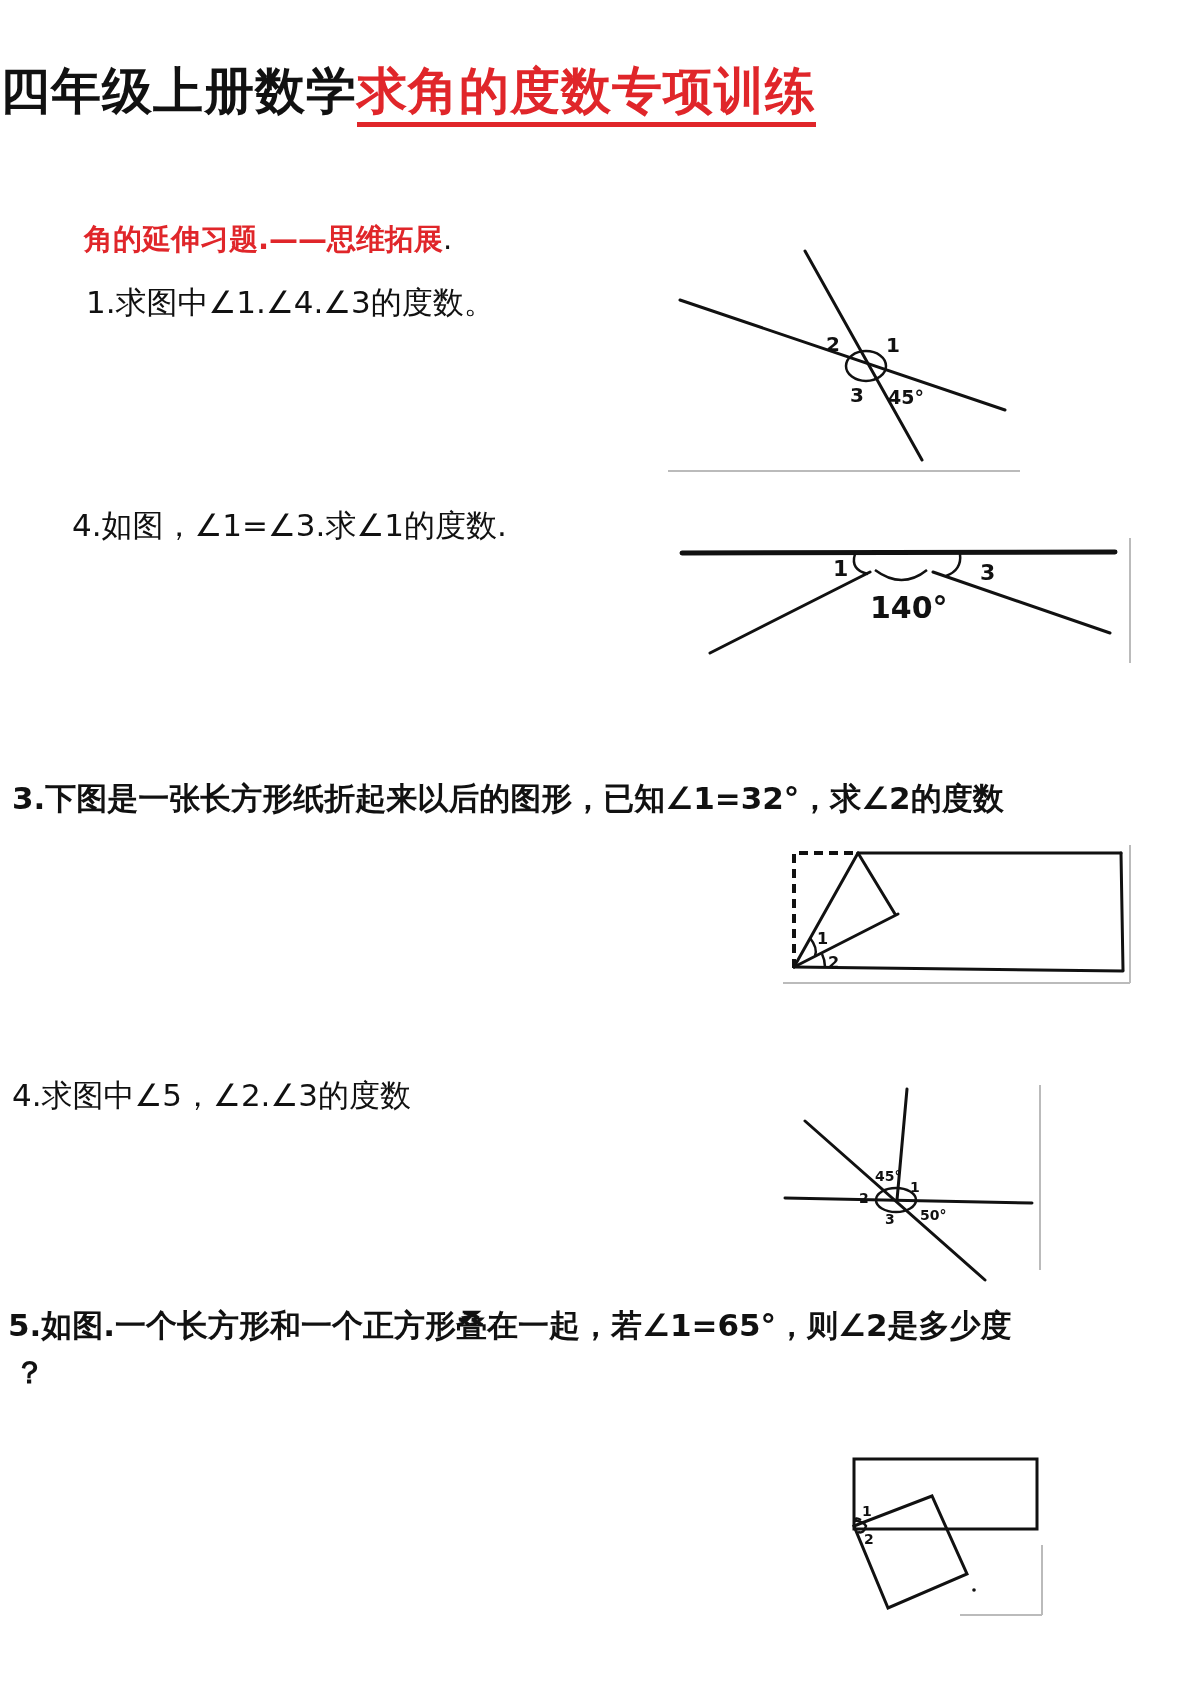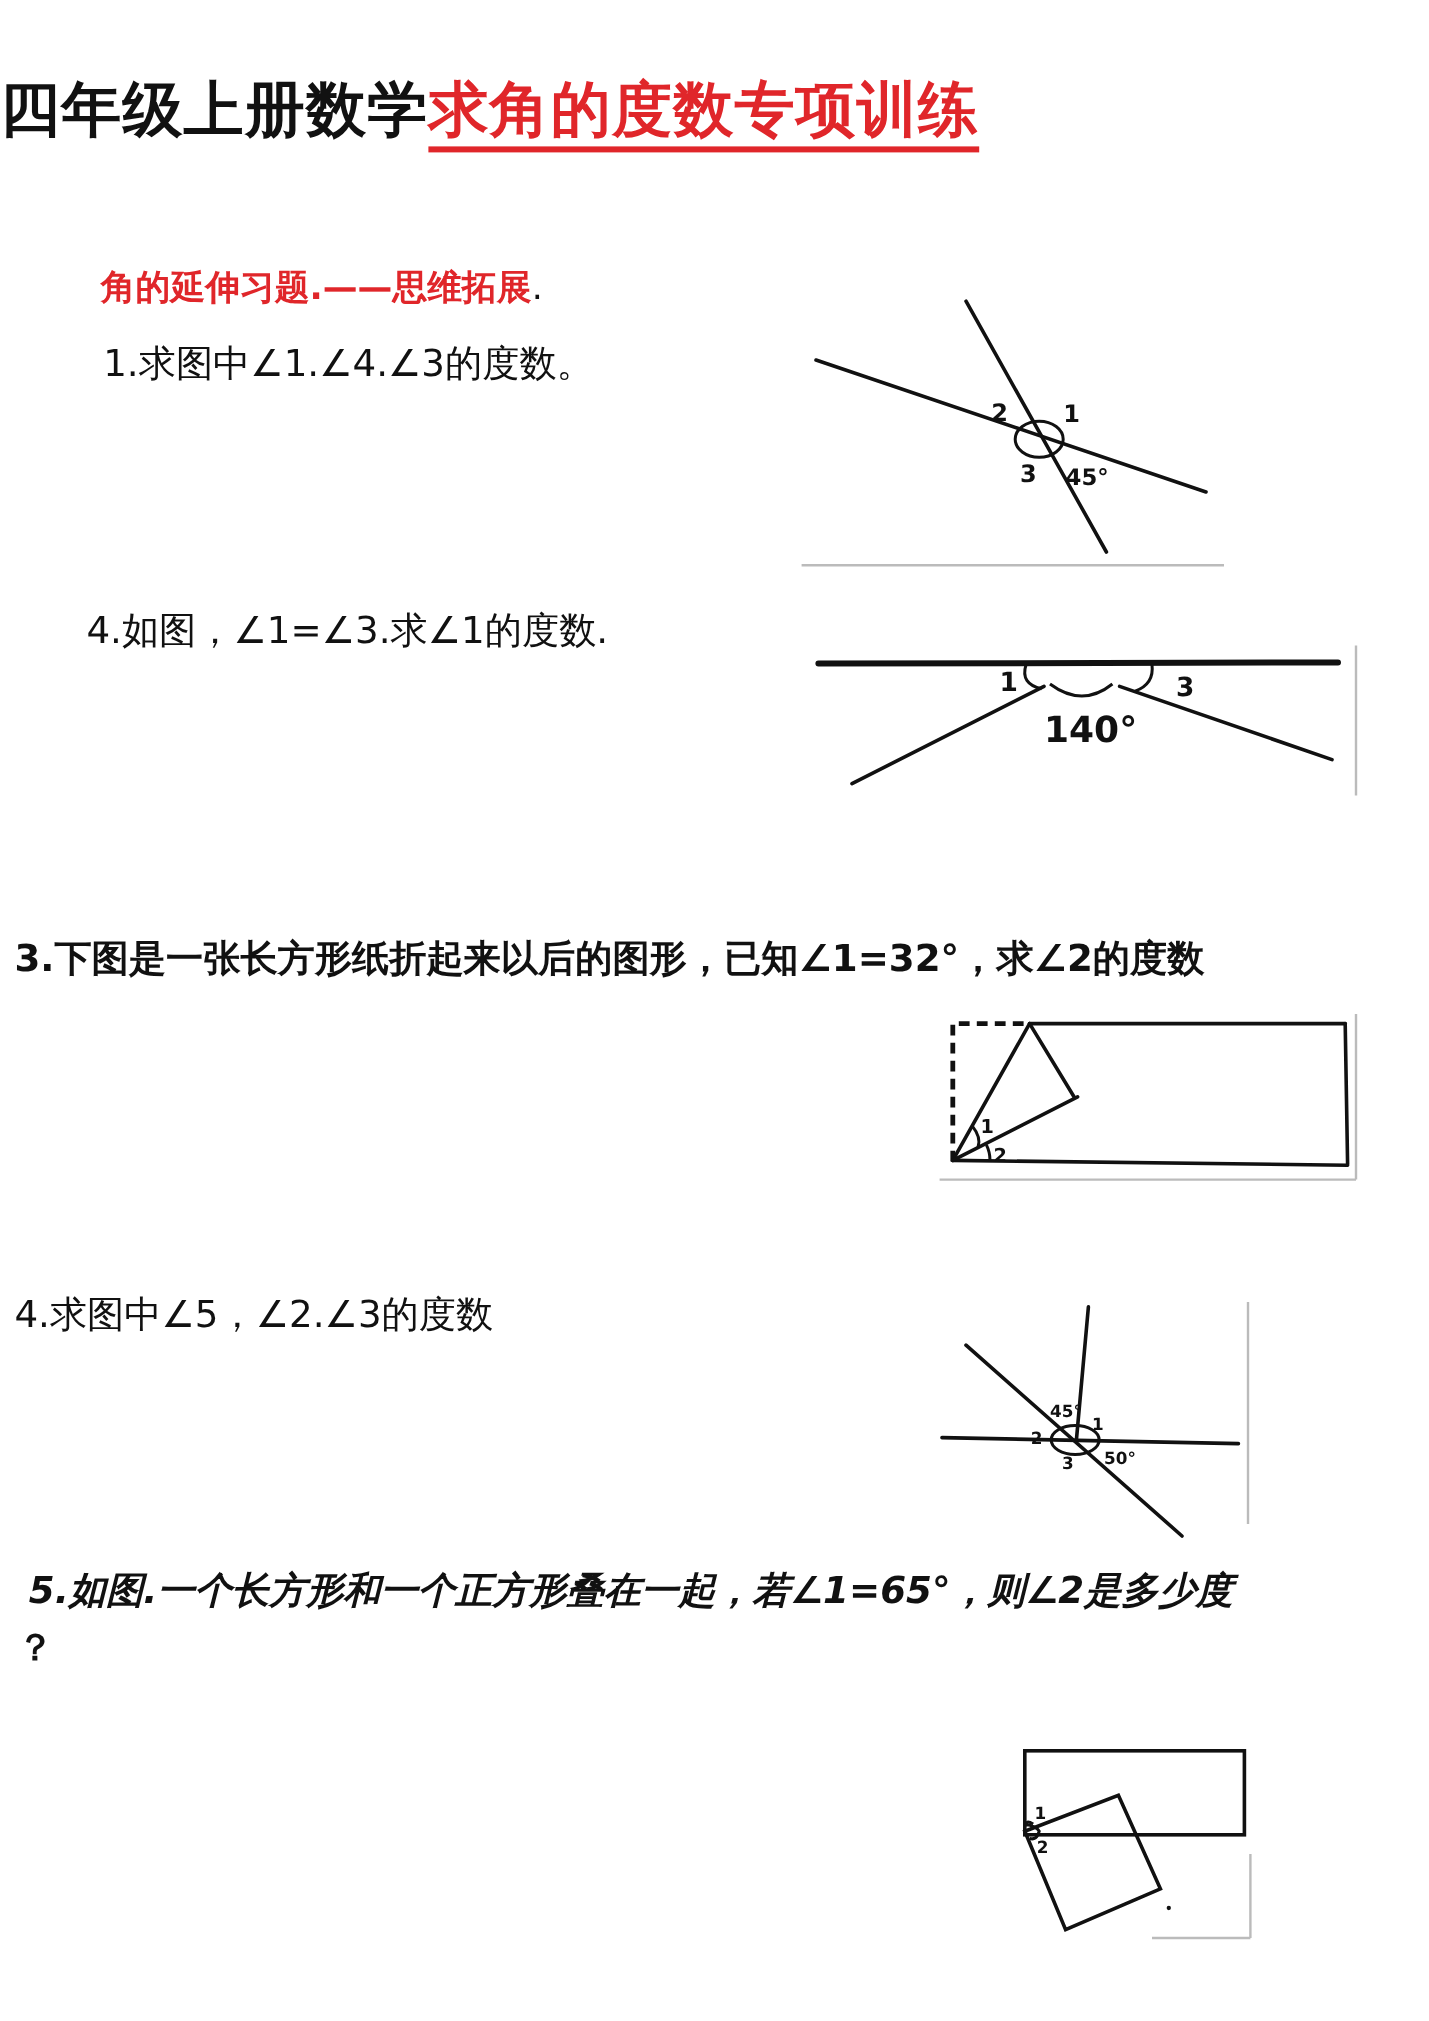--- a/index.html
+++ b/index.html
@@ -82,21 +82,21 @@
   <line class="ln" x1="127" y1="9" x2="117" y2="120"></line>
   <ellipse class="arc" cx="116" cy="120" rx="20" ry="12"></ellipse>
   <text x="95" y="101" font-size="14">45°</text>
   <text x="79" y="123" font-size="14">2</text>
   <text x="130" y="112" font-size="14">1</text>
   <text x="105" y="144" font-size="14">3</text>
   <text x="140" y="140" font-size="14">50°</text>
   <line class="frame" x1="260" y1="5" x2="260" y2="190"></line>
 </svg>
 
-<div class="abs q bold" style="left:24px; top:1305px;font-style:italic;">5.如图.一个长方形和一个正方形叠在一起，若∠1=65°，则∠2是多少度</div>
+<div class="abs q bold" style="left:8px; top:1305px;">5.如图.一个长方形和一个正方形叠在一起，若∠1=65°，则∠2是多少度</div>
 <div class="abs q bold" style="left:14px; top:1352px;">？</div>
 <svg style="left:840px; top:1440px;" width="220" height="200">
   <rect class="ln" x="14" y="19" width="183" height="70"></rect>
   <polygon class="ln" points="14,86 92,56 127,134 48,168"></polygon>
   <path class="arc" d="M21,80 Q14,76 16,82"></path>
   <path class="arc" d="M14,80 Q24,82 26,86 Q24,94 18,92"></path>
   <text x="22" y="76" font-size="14">1</text>
   <text x="24" y="104" font-size="14">2</text>
   <circle cx="134" cy="150" r="1.8" fill="#111"></circle>
   <line class="frame" x1="202" y1="105" x2="202" y2="175"></line>

